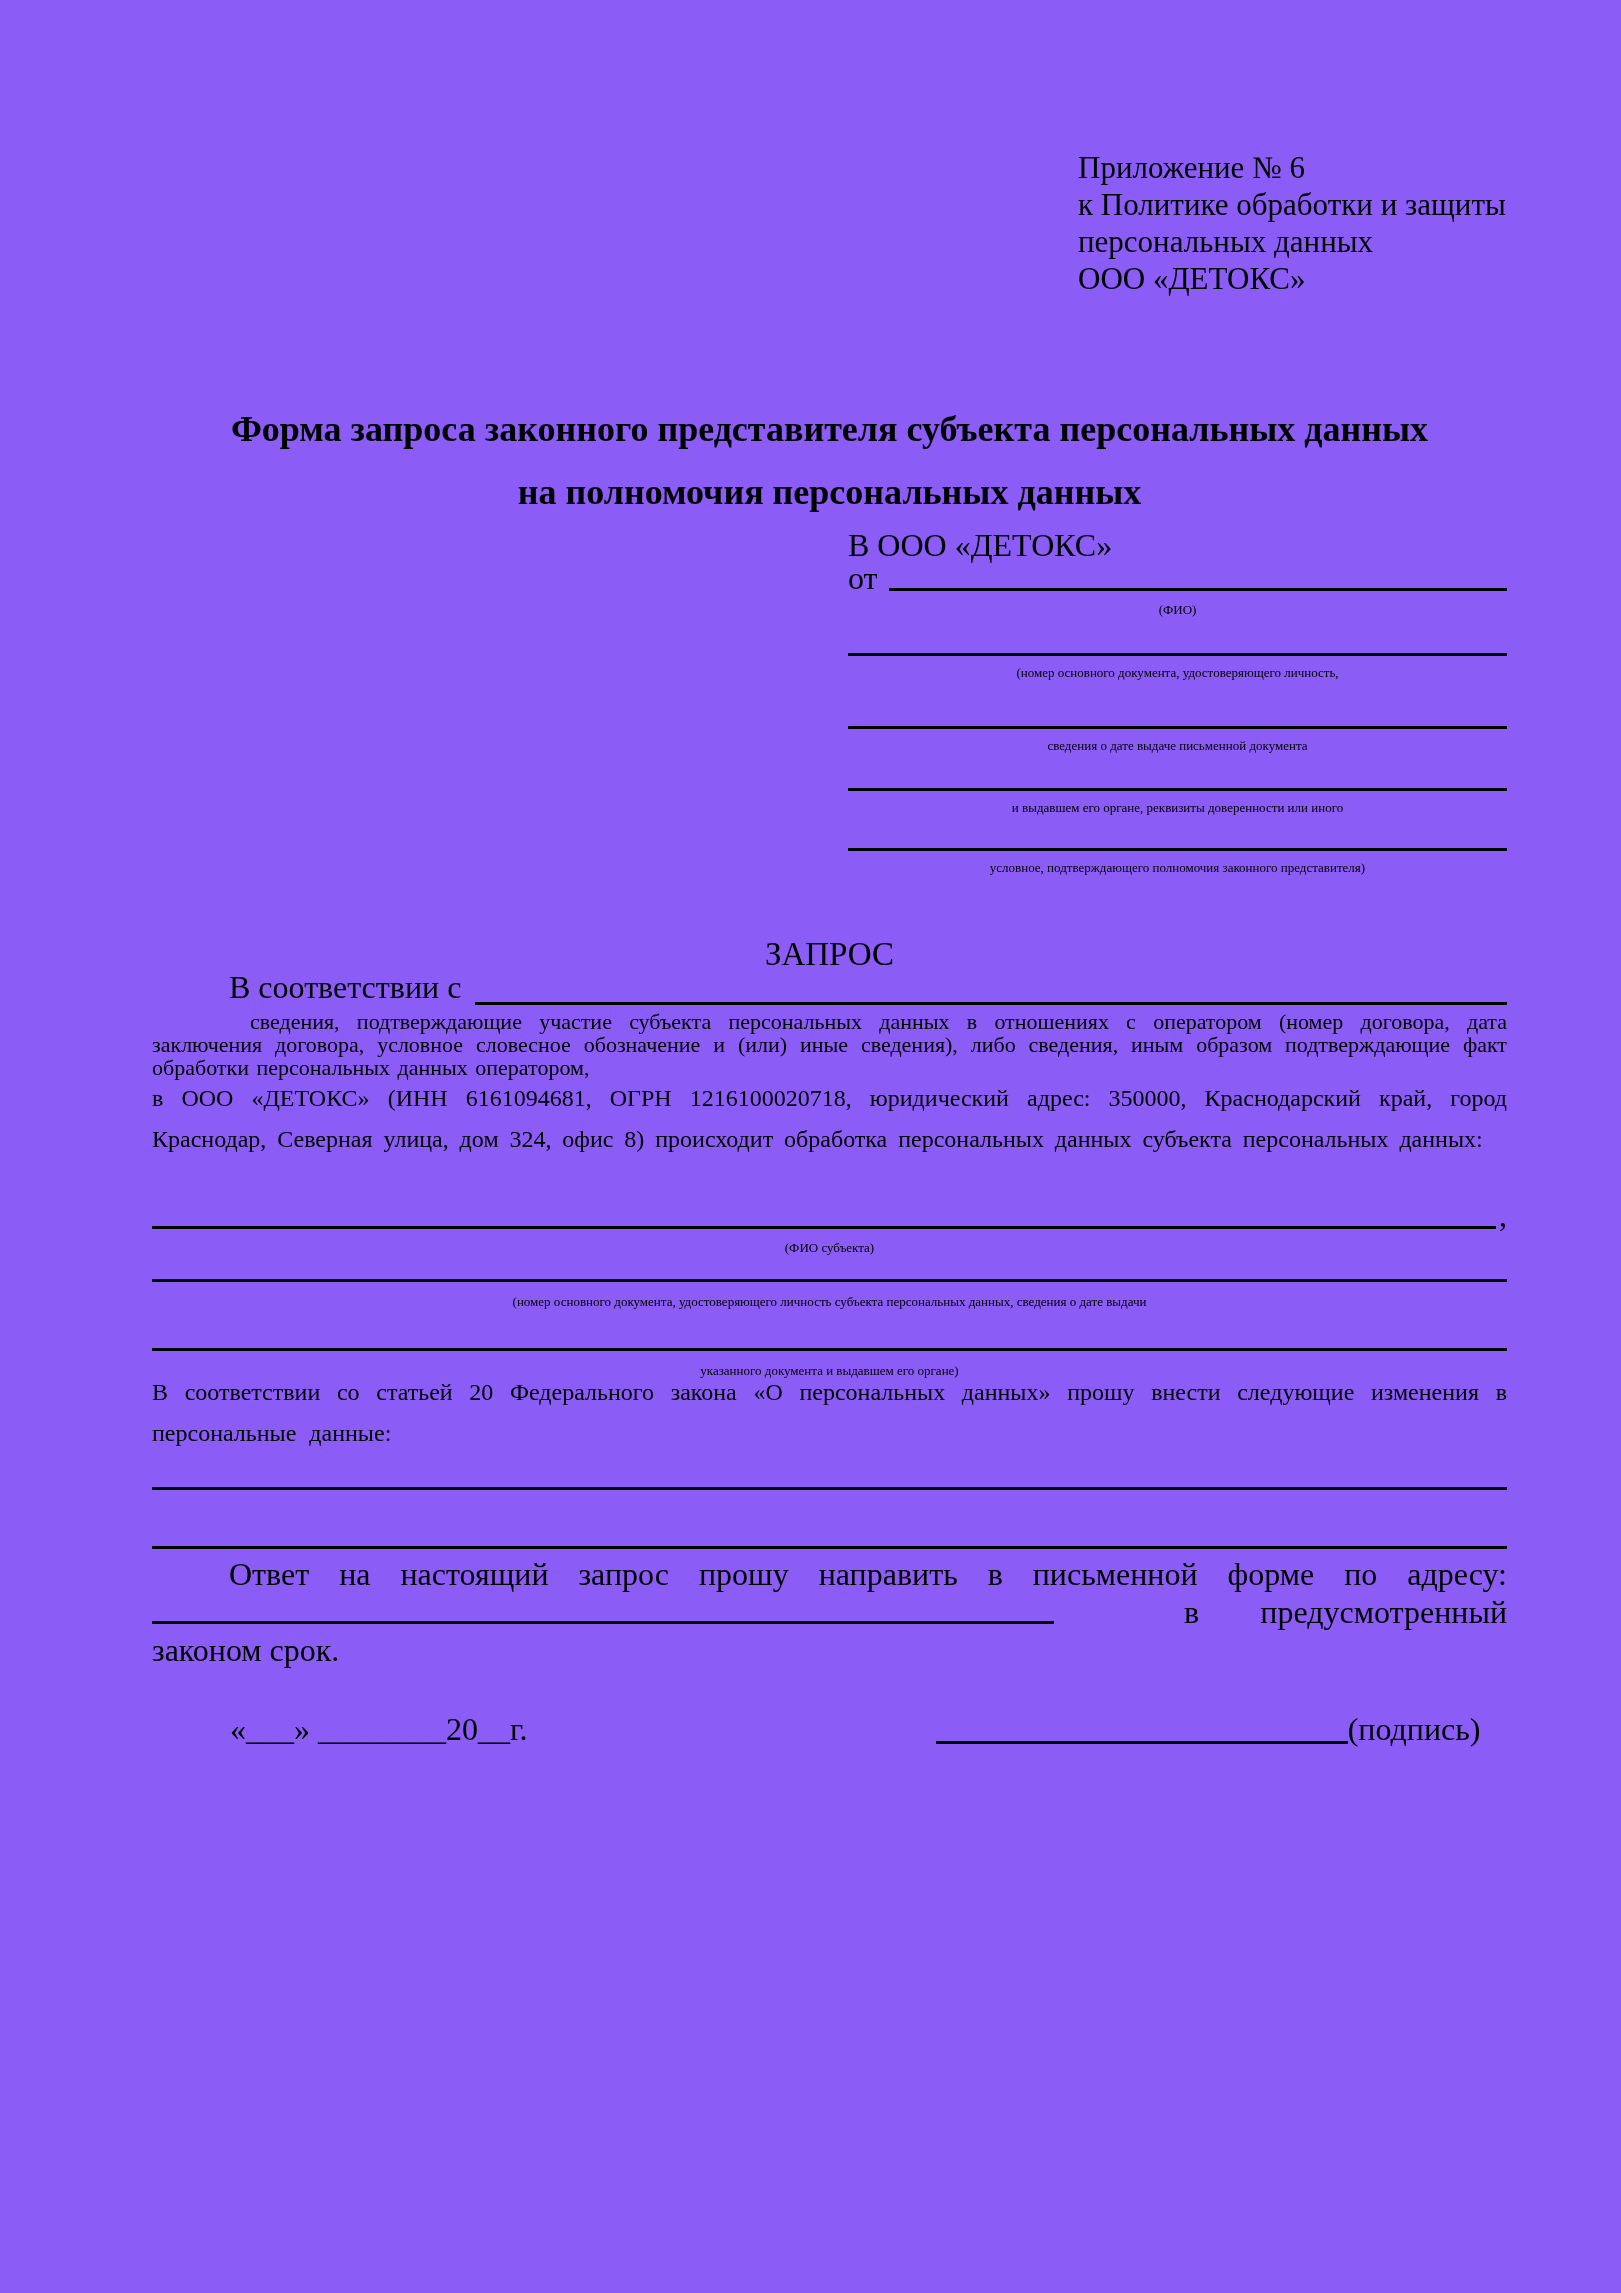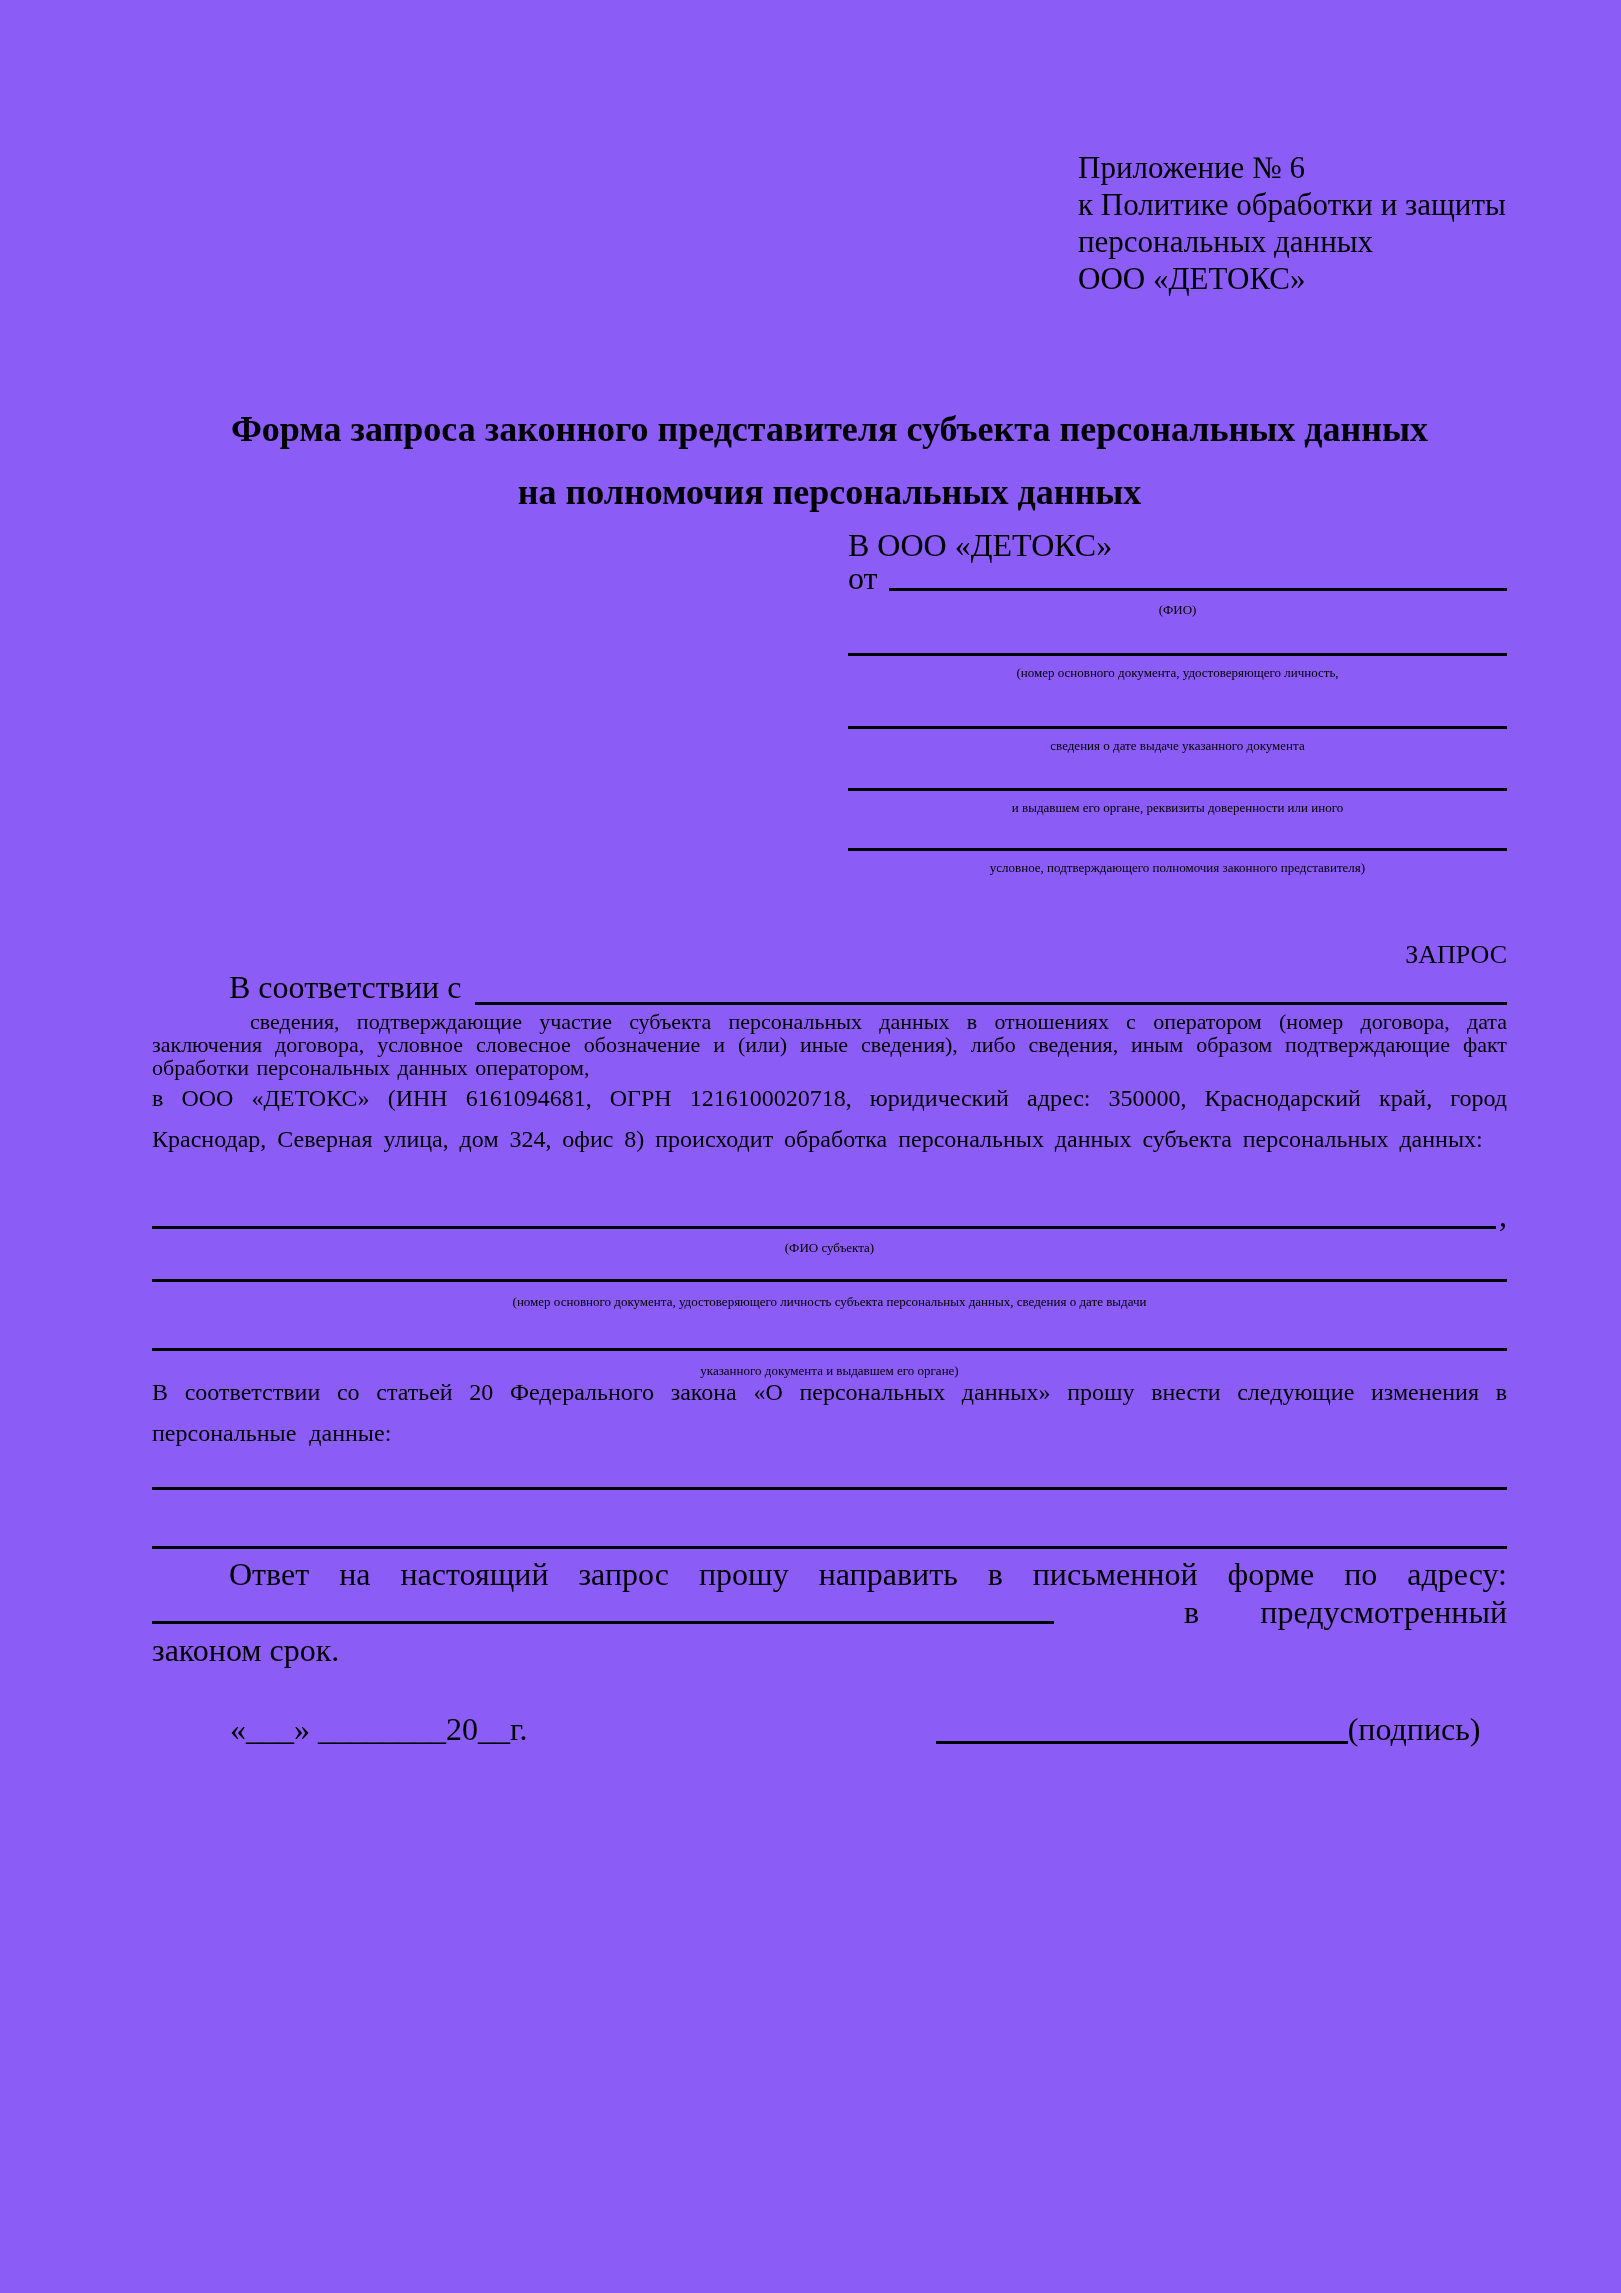--- a/index.html
+++ b/index.html
@@ -20,21 +20,21 @@
   .addr .to{font-size:32px;line-height:37px;}
   .from-row{display:flex;align-items:flex-end;height:29px;font-size:32px;line-height:29px;}
   .from-row .lbl{padding-right:11.8px;}
   .fl{border-bottom:3.9px solid #000;}
   .from-row .fl{flex:1;margin-bottom:2px;}
   .cap{font-size:13px;line-height:25.5px;text-align:center;}
   .addr .cap{margin-top:3.9px;}
   .blank{height:0;border-bottom:3.9px solid #000;}
   .b1{margin-top:31px;} .b2{margin-top:40px;} .b3{margin-top:30px;} .b4{margin-top:27.4px;}
   
-  .req-heading{left:152px;top:935px;width:1355px;text-align:right;font-size:26px;line-height:39px;}
+  .req-heading{left:152px;top:935px;width:1355px;text-align:center;font-size:33px;line-height:39px;}
   .intro-row{left:152px;top:970px;width:1355px;display:flex;align-items:flex-end;height:35px;
              font-size:32px;line-height:35px;}
   .intro-row .indent{width:77px;}
   .intro-row .lbl{padding-right:13.7px;white-space:nowrap;}
   .intro-row .fl{flex:1;}
   .note{left:152px;top:1010px;width:1355px;font-size:22px;line-height:23px;
         text-align:justify;text-indent:98px;word-spacing:2px;}
   .par{font-size:24px;line-height:41px;text-align:justify;}
   .op-par{left:152px;top:1078px;width:1355px;word-spacing:4.9px;}
   .subject-row{left:152px;top:1202px;width:1355px;display:flex;align-items:flex-end;height:27.4px;
@@ -85,21 +85,21 @@
   <div class="abs addr">
     <div class="to">В ООО «ДЕТОКС»</div>
     <div class="from-row">
       <span class="lbl">от</span>
       <span class="fl"></span>
     </div>
     <div class="cap">(ФИО)</div>
     <div class="blank b1"></div>
     <div class="cap">(номер основного документа, удостоверяющего личность,</div>
     <div class="blank b2"></div>
-    <div class="cap">сведения о дате выдаче указанного документа</div>
+    <div class="cap">сведения о дате выдаче письменной документа</div>
     <div class="blank b3"></div>
     <div class="cap">и выдавшем его органе, реквизиты доверенности или иного</div>
     <div class="blank b4"></div>
     <div class="cap">условное, подтверждающего полномочия законного представителя)</div>
   </div>
 
   <div class="abs req-heading">ЗАПРОС</div>
 
   <div class="abs intro-row">
     <span class="indent"></span>

